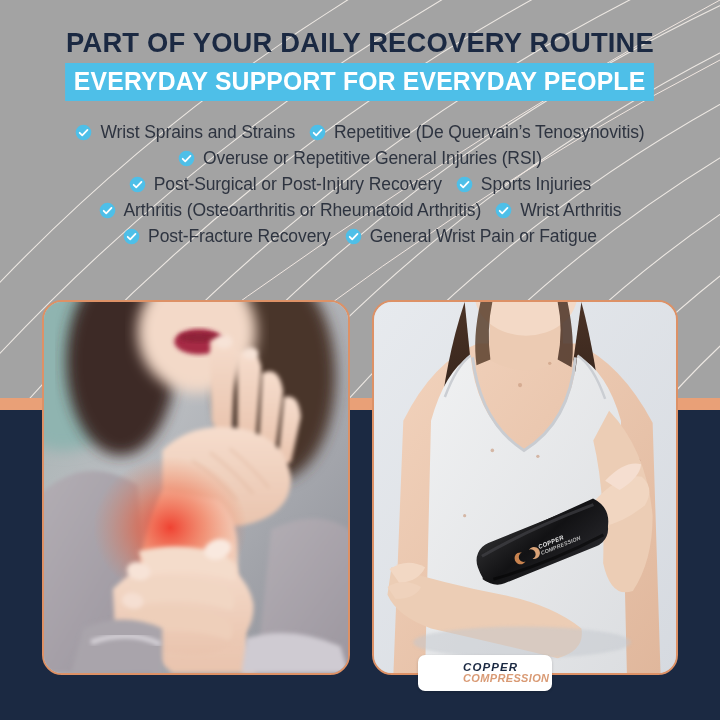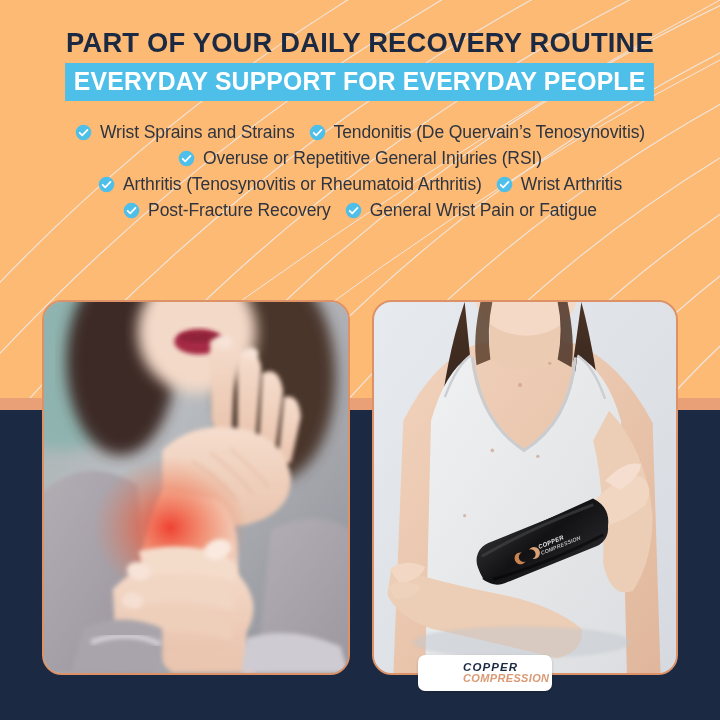--- a/index.html
+++ b/index.html
@@ -5,21 +5,21 @@
   * { margin:0; padding:0; box-sizing:border-box; }
 
   body {
     width:720px; height:720px;
     font-family:"Liberation Sans", sans-serif;
     background:#ffffff;
     overflow:hidden;
     position:relative;
   }
 
-  #stage { position:absolute; inset:0; background:#fdba74; overflow:hidden; }
+  #stage { position:absolute; inset:0; background:#a3a3a3; overflow:hidden; }
 
   
   .bg-arcs { position:absolute; left:0; top:0; width:720px; height:420px; overflow:hidden; }
   .bg-arcs svg { position:absolute; left:0; top:0; }
 
   
   .navy-band {
     position:absolute; left:0; top:410px; width:720px; height:310px;
     background:#1b2942;
   }
@@ -149,42 +149,58 @@
           <circle cx="12" cy="12" r="11" fill="#4ebfe8"></circle>
           <path d="M6.6 12.4 L10.2 16 L17.6 8.3" fill="none" stroke="#ffffff" stroke-width="2.5" stroke-linecap="round" stroke-linejoin="round"></path>
         </svg>
         <span class="check-label">Wrist Sprains and Strains</span>
       </div>
       <div class="check-item">
         <svg class="check-icon" viewBox="0 0 24 24">
           <circle cx="12" cy="12" r="11" fill="#4ebfe8"></circle>
           <path d="M6.6 12.4 L10.2 16 L17.6 8.3" fill="none" stroke="#ffffff" stroke-width="2.5" stroke-linecap="round" stroke-linejoin="round"></path>
         </svg>
-        <span class="check-label">Tendonitis (De Quervain’s Tenosynovitis)</span>
+        <span class="check-label">Repetitive (De Quervain’s Tenosynovitis)</span>
       </div>
     </div>
 
     <div class="check-row">
       <div class="check-item">
         <svg class="check-icon" viewBox="0 0 24 24">
           <circle cx="12" cy="12" r="11" fill="#4ebfe8"></circle>
           <path d="M6.6 12.4 L10.2 16 L17.6 8.3" fill="none" stroke="#ffffff" stroke-width="2.5" stroke-linecap="round" stroke-linejoin="round"></path>
         </svg>
         <span class="check-label">Overuse or Repetitive General Injuries (RSI)</span>
       </div>
     </div>
 
-
     <div class="check-row">
       <div class="check-item">
         <svg class="check-icon" viewBox="0 0 24 24">
           <circle cx="12" cy="12" r="11" fill="#4ebfe8"></circle>
           <path d="M6.6 12.4 L10.2 16 L17.6 8.3" fill="none" stroke="#ffffff" stroke-width="2.5" stroke-linecap="round" stroke-linejoin="round"></path>
         </svg>
-        <span class="check-label">Arthritis (Tenosynovitis or Rheumatoid Arthritis)</span>
+        <span class="check-label">Post-Surgical or Post-Injury Recovery</span>
+      </div>
+      <div class="check-item">
+        <svg class="check-icon" viewBox="0 0 24 24">
+          <circle cx="12" cy="12" r="11" fill="#4ebfe8"></circle>
+          <path d="M6.6 12.4 L10.2 16 L17.6 8.3" fill="none" stroke="#ffffff" stroke-width="2.5" stroke-linecap="round" stroke-linejoin="round"></path>
+        </svg>
+        <span class="check-label">Sports Injuries</span>
+      </div>
+    </div>
+
+    <div class="check-row">
+      <div class="check-item">
+        <svg class="check-icon" viewBox="0 0 24 24">
+          <circle cx="12" cy="12" r="11" fill="#4ebfe8"></circle>
+          <path d="M6.6 12.4 L10.2 16 L17.6 8.3" fill="none" stroke="#ffffff" stroke-width="2.5" stroke-linecap="round" stroke-linejoin="round"></path>
+        </svg>
+        <span class="check-label">Arthritis (Osteoarthritis or Rheumatoid Arthritis)</span>
       </div>
       <div class="check-item">
         <svg class="check-icon" viewBox="0 0 24 24">
           <circle cx="12" cy="12" r="11" fill="#4ebfe8"></circle>
           <path d="M6.6 12.4 L10.2 16 L17.6 8.3" fill="none" stroke="#ffffff" stroke-width="2.5" stroke-linecap="round" stroke-linejoin="round"></path>
         </svg>
         <span class="check-label">Wrist Arthritis</span>
       </div>
     </div>
 

